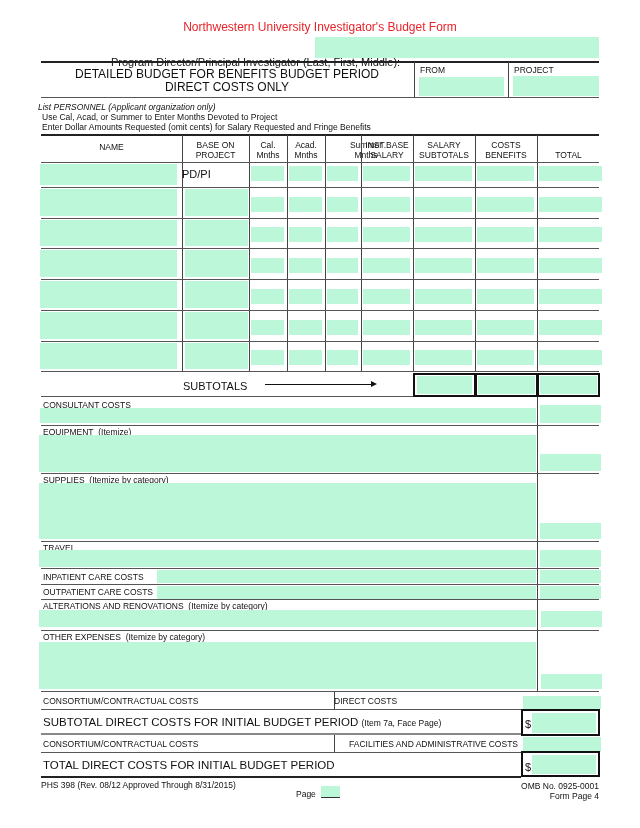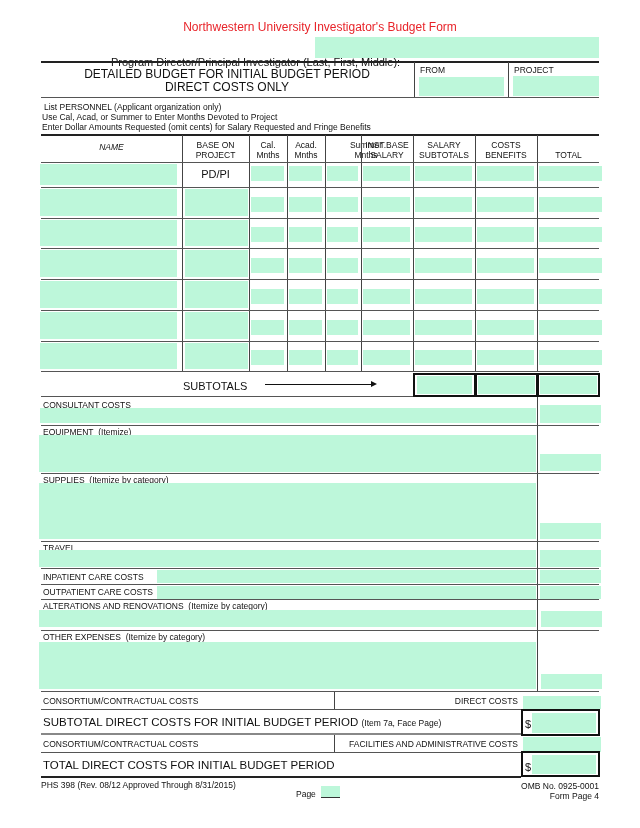--- a/index.html
+++ b/index.html
@@ -16,37 +16,37 @@
   .hdr { font-size: 8.5px; text-align: center; line-height: 10px; }
 </style>
 </head>
 <body>
 
 <div class="t" style="left:0;width:640px;top:20px;text-align:center;font-size:12px;color:#e8242a;">Northwestern University Investigator's Budget Form</div>
 <div class="t" style="left:86px;top:56px;font-size:11px;padding-left:25px;">Program Director/Principal Investigator (Last, First, Middle):</div>
 <div class="fld" style="left:315px;top:37px;width:284px;height:21px;"></div>
 
 <div class="hl2" style="left:41px;top:61px;width:558px;"></div>
-<div class="t" style="left:41px;width:372px;top:67px;text-align:center;font-size:12px;">DETAILED BUDGET FOR INITIAL BUDGET PERIOD</div>
+<div class="t" style="left:41px;width:372px;top:67px;text-align:center;font-size:12px;">DETAILED BUDGET FOR BENEFITS BUDGET PERIOD</div>
 <div class="t" style="left:41px;width:372px;top:80px;text-align:center;font-size:12px;">DIRECT COSTS ONLY</div>
 <div class="vl" style="left:414px;top:62px;height:36px;"></div>
 <div class="vl" style="left:508px;top:62px;height:36px;"></div>
 <div class="t" style="left:420px;top:65px;font-size:8.5px;">FROM</div>
 <div class="fld" style="left:419px;top:77px;width:85px;height:19px;"></div>
 <div class="t" style="left:514px;top:65px;font-size:8.5px;">PROJECT</div>
 <div class="fld" style="left:513px;top:76px;width:86px;height:20px;"></div>
 <div class="hl" style="left:41px;top:97px;width:558px;"></div>
 
-<div class="t small" style="left:44px;top:102px;">List PERSONNEL (Applicant organization only)</div>
+<div class="t small" style="left:38px;top:102px;font-style:italic;">List PERSONNEL (Applicant organization only)</div>
 <div class="t small" style="left:42px;top:112px;">Use Cal, Acad, or Summer to Enter Months Devoted to Project</div>
 <div class="t small" style="left:42px;top:122px;">Enter Dollar Amounts Requested (omit cents) for Salary Requested and Fringe Benefits</div>
 
 <div class="hl2" style="left:41px;top:134px;width:558px;"></div>
 <div id="personnel-table">
-    <div class="t hdr" style="left: 41px; width: 141px; top: 132px; font-style: italic;">
+    <div class="t hdr" style="left: 41px; width: 141px; top: 132px;">
       <div>&nbsp;</div>
       <div>NAME</div>
     </div>
     <div class="t hdr" style="left: 182px; width: 67px; top: 140px;">
       <div>BASE ON</div>
       <div>PROJECT</div>
     </div>
     <div class="t hdr" style="left: 249px; width: 38px; top: 140px;">
       <div>Cal.</div>
       <div>Mnths</div>
@@ -78,21 +78,21 @@
     <div class="vl" style="left: 182px; top: 135px; height: 236px;"></div>
     <div class="vl" style="left: 249px; top: 135px; height: 236px;"></div>
     <div class="vl" style="left: 287px; top: 135px; height: 236px;"></div>
     <div class="vl" style="left: 325px; top: 135px; height: 236px;"></div>
     <div class="vl" style="left: 361px; top: 135px; height: 236px;"></div>
     <div class="vl" style="left: 413px; top: 135px; height: 236px;"></div>
     <div class="vl" style="left: 475px; top: 135px; height: 236px;"></div>
     <div class="vl" style="left: 537px; top: 135px; height: 236px;"></div>
     <div class="hl" style="left: 41px; top: 162px; width: 558px;"></div>
     <div class="fld" style="left: 40px; top: 164px; width: 137px; height: 21px;"></div>
-    <div class="t" style="left: 182px; width: 67px; top: 168px; text-align: center; font-size: 11px;">PD/PI</div>
+    <div class="t" style="left: 182px; width: 67px; top: 168px; font-size: 11px;">PD/PI</div>
     <div class="fld" style="left: 251px; top: 166px; width: 33px; height: 15px;"></div>
     <div class="fld" style="left: 289px; top: 166px; width: 33px; height: 15px;"></div>
     <div class="fld" style="left: 327px; top: 166px; width: 31px; height: 15px;"></div>
     <div class="fld" style="left: 363px; top: 166px; width: 47px; height: 15px;"></div>
     <div class="fld" style="left: 415px; top: 166px; width: 57px; height: 15px;"></div>
     <div class="fld" style="left: 477px; top: 166px; width: 57px; height: 15px;"></div>
     <div class="fld" style="left: 539px; top: 166px; width: 63px; height: 15px;"></div>
     <div class="hl" style="left: 41px; top: 187px; width: 558px;"></div>
     <div class="fld" style="left: 40px; top: 189px; width: 137px; height: 27px;"></div>
     <div class="fld" style="left: 185px; top: 189px; width: 63px; height: 27px;"></div>
@@ -207,21 +207,21 @@
 <div class="fld" style="left:541px;top:611px;width:61px;height:16px;"></div>
 <div class="hl" style="left:41px;top:630px;width:558px;"></div>
 
 <div class="t small" style="left:43px;top:632px;"><span>OTHER EXPENSES</span>&nbsp; <span>(Itemize by category)</span></div>
 <div class="fld" style="left:39px;top:642px;width:497px;height:47px;"></div>
 <div class="fld" style="left:541px;top:674px;width:61px;height:15px;"></div>
 <div class="hl" style="left:41px;top:691px;width:558px;"></div>
 
 <div class="t small" style="left:43px;top:696px;">CONSORTIUM/CONTRACTUAL COSTS</div>
 <div class="vl" style="left:334px;top:692px;height:17px;"></div>
-<div class="t small" style="left:334px;width:184px;top:696px;text-align:right;">DIRECT COSTS</div>
+<div class="t small" style="left:334px;width:184px;top:696px;text-align:left;">DIRECT COSTS</div>
 <div class="fld" style="left:523px;top:696px;width:78px;height:13px;"></div>
 <div class="hl" style="left:41px;top:709px;width:480px;"></div>
 
 <div class="t" style="left:43px;top:716px;font-size:11.5px;"><span>SUBTOTAL DIRECT COSTS FOR INITIAL BUDGET PERIOD</span> <span style="font-size:8.5px;">(Item 7a, Face Page)</span></div>
 <div class="box" style="left:521px;top:709px;width:79px;height:27px;">
   <span class="t" style="left:2px;top:7px;font-size:11px;">$</span>
   <div class="fld" style="left:9px;top:2px;width:64px;height:20px;"></div>
 </div>
 <div class="hl2" style="left:41px;top:733px;width:480px;border-top-color:#888;"></div>
 

